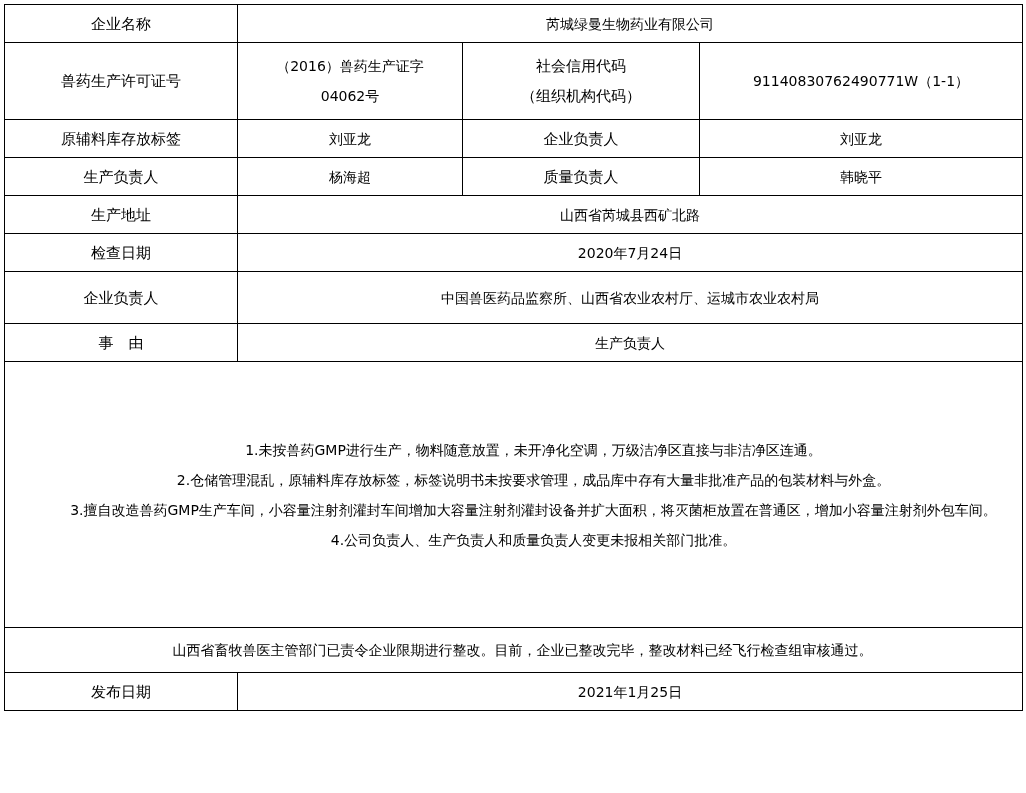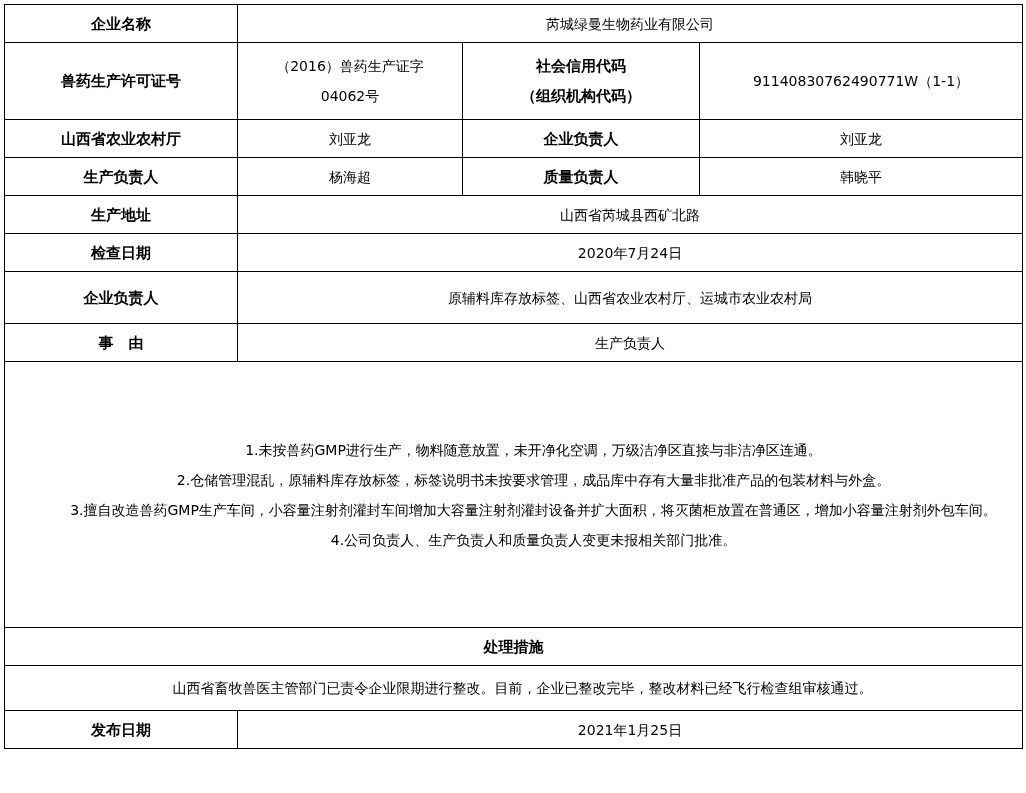--- a/index.html
+++ b/index.html
@@ -1,21 +1,21 @@
 <!DOCTYPE html>
 <html><head>
 <meta charset="utf-8">
 <style>
   html, body { margin:0; padding:0; background:#ffffff; }
   body { width:1026px; height:793px; position:relative; overflow:hidden;
          font-family:"DejaVu Sans","Liberation Sans",sans-serif; color:#000; }
   table.report { position:absolute; left:4px; top:4px; width:1018px;
     border-collapse:collapse; table-layout:fixed; font-size:14px; }
   table.report td { border:1.5px solid #000; padding:0 8px; vertical-align:middle; text-align:center; line-height:30px; }
-  td.label { font-weight:bold; font-size:15px;margin-left:20px; }
+  td.label { font-weight:normal; font-size:15px;margin-left:20px; }
   td.left { text-align:left; }
   td.problems { text-align:left; padding:0 6px; line-height:30px; }
   .para { text-indent:40px; }
 </style>
 </head>
 <body>
 
 <table class="report">
   <colgroup>
     <col style="width:233px">
@@ -34,58 +34,55 @@
       <div>（2016）兽药生产证字</div>
       <div>04062号</div>
     </td>
     <td class="label">
       <div>社会信用代码</div>
       <div>（组织机构代码）</div>
     </td>
     <td>91140830762490771W（1-1）</td>
   </tr>
   <tr style="height:38px">
-    <td class="label">山西省农业农村厅</td>
+    <td class="label">原辅料库存放标签</td>
     <td>刘亚龙</td>
     <td class="label">企业负责人</td>
     <td>刘亚龙</td>
   </tr>
   <tr style="height:38px">
     <td class="label">生产负责人</td>
     <td>杨海超</td>
     <td class="label">质量负责人</td>
     <td>韩晓平</td>
   </tr>
   <tr style="height:38px">
     <td class="label">生产地址</td>
     <td colspan="3">山西省芮城县西矿北路</td>
   </tr>
   <tr style="height:38px">
     <td class="label">检查日期</td>
     <td colspan="3">2020年7月24日</td>
   </tr>
   <tr style="height:52px">
     <td class="label">企业负责人</td>
-    <td colspan="3" class="left">原辅料库存放标签、山西省农业农村厅、运城市农业农村局</td>
+    <td colspan="3" class="left">中国兽医药品监察所、山西省农业农村厅、运城市农业农村局</td>
   </tr>
   <tr style="height:38px">
     <td class="label" style="white-space:pre">事　由</td>
     <td colspan="3">生产负责人</td>
   </tr>
   <tr style="height:266px">
     <td colspan="4" class="problems">
       <div class="para">1.未按兽药GMP进行生产，物料随意放置，未开净化空调，万级洁净区直接与非洁净区连通。</div>
       <div class="para">2.仓储管理混乱，原辅料库存放标签，标签说明书未按要求管理，成品库中存有大量非批准产品的包装材料与外盒。</div>
       <div class="para">3.擅自改造兽药GMP生产车间，小容量注射剂灌封车间增加大容量注射剂灌封设备并扩大面积，将灭菌柜放置在普通区，增加小容量注射剂外包车间。</div>
       <div class="para">4.公司负责人、生产负责人和质量负责人变更未报相关部门批准。</div>
     </td>
   </tr>
-  <tr style="height:38px">
-    <td colspan="4" class="label">处理措施</td>
-  </tr>
   <tr style="height:45px">
     <td colspan="4" class="left" style="padding-left:26px">山西省畜牧兽医主管部门已责令企业限期进行整改。目前，企业已整改完毕，整改材料已经飞行检查组审核通过。</td>
   </tr>
   <tr style="height:38px">
     <td class="label">发布日期</td>
     <td colspan="3">2021年1月25日</td>
   </tr>
 </tbody>
   </table>
 

